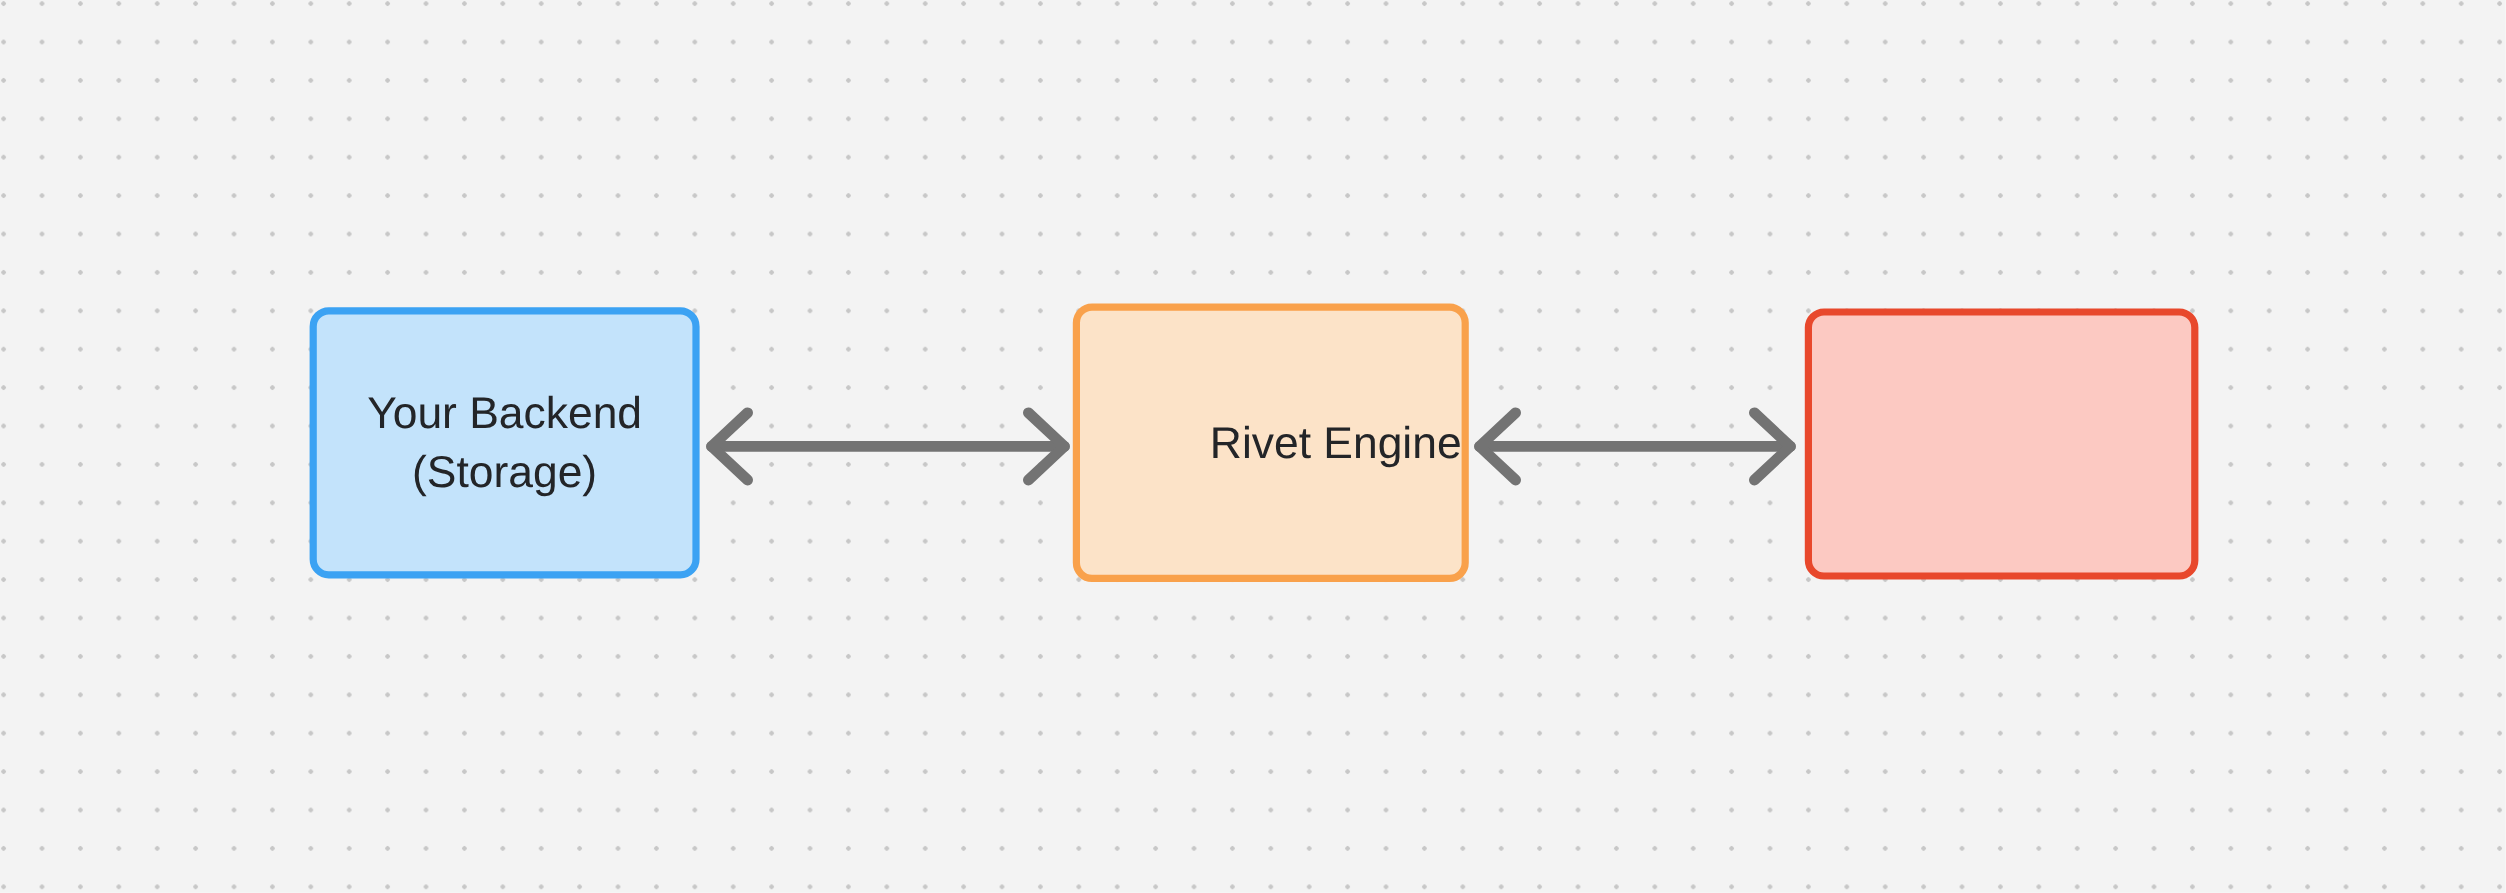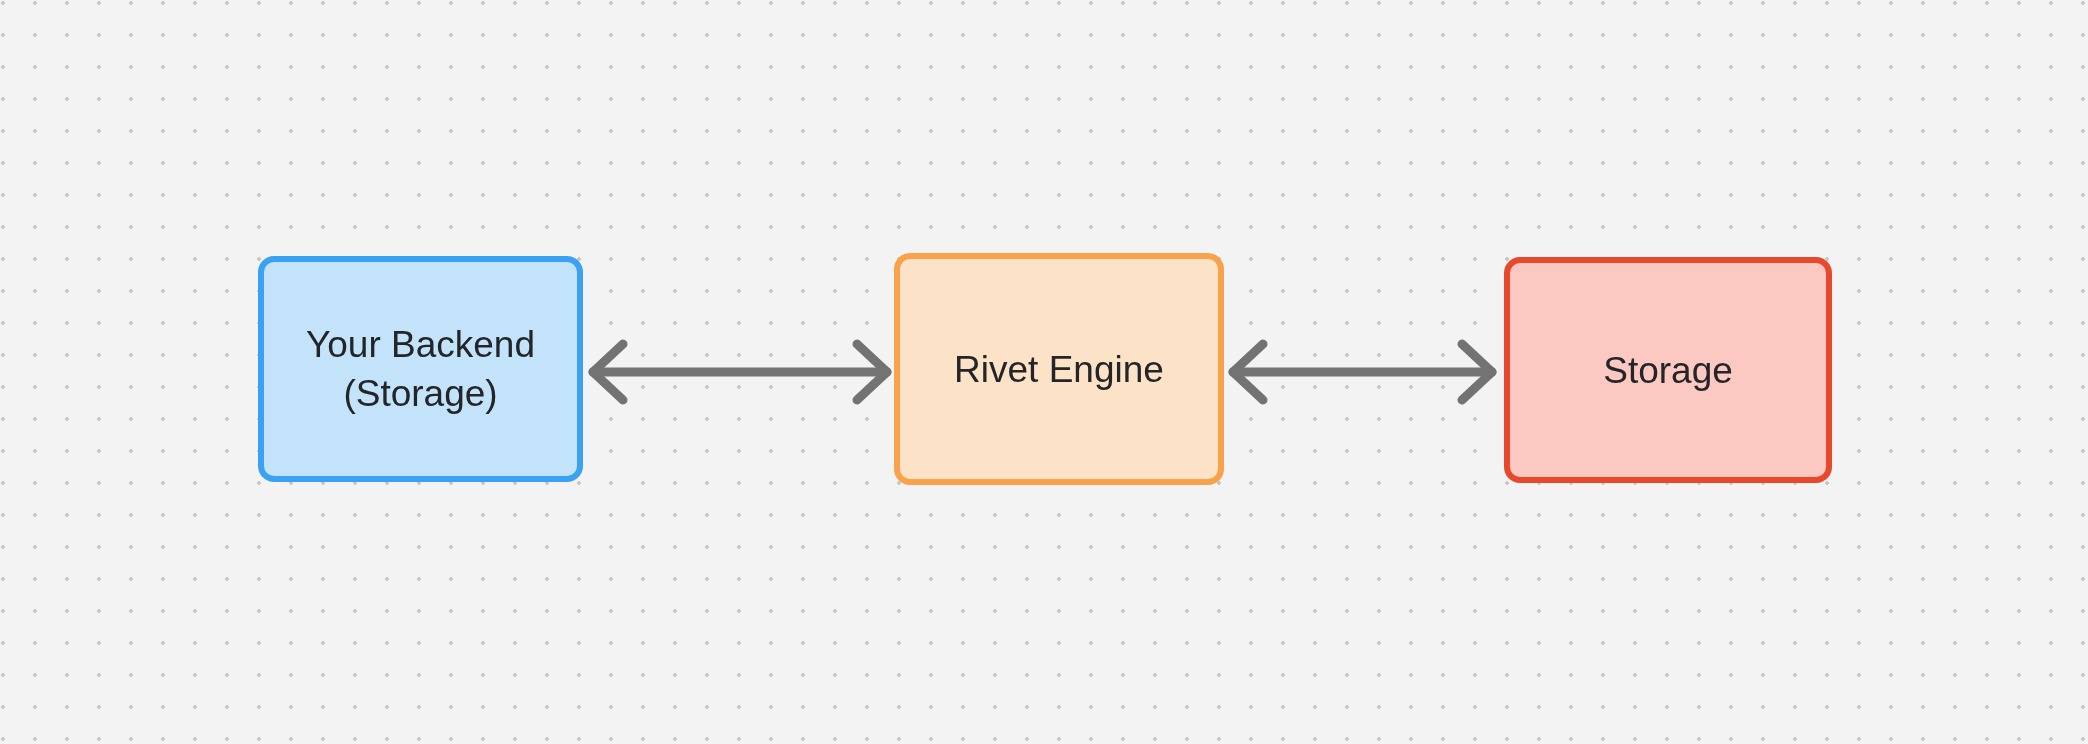--- a/index.html
+++ b/index.html
@@ -29,21 +29,21 @@
     display: flex;
     flex-direction: column;
     align-items: center;
     justify-content: center;
     text-align: center;
     font-size: 37px;
     line-height: 49px;
     color: #232528;
   }
   .node-backend { left: 258px; top: 256px; width: 325px; height: 226px; }
-  .node-engine  { left: 894px; top: 253px; width: 330px; height: 232px; }
+  .node-engine  { left: 894px; top: 253px; width: 330px; height: 232px; align-items: flex-end; }
   .node-storage { left: 1504px; top: 257px; width: 328px; height: 226px; }
   .connector {
     position: absolute;
     top: 334px;
   }
   .connector-1 { left: 588px; }
   .connector-2 { left: 1228px; }
 </style>
 </head>
 <body>
@@ -69,16 +69,15 @@
 
   <svg class="connector connector-2" width="269" height="76">
     <g fill="none" stroke-width="9" stroke-linecap="round" stroke-linejoin="round" stroke="#737373">
       <line x1="5" y1="38" x2="264" y2="38"></line>
       <polyline points="35,10 5,38 35,66"></polyline>
       <polyline points="234,10 264,38 234,66"></polyline>
     </g>
   </svg>
 
   <div class="node node-storage" style="background-color: rgb(252, 201, 194); border-color: rgb(232, 72, 44); color: rgb(35, 37, 40);">
-    <div>Storage</div>
   </div>
 
 </div>
 
 </body></html>

